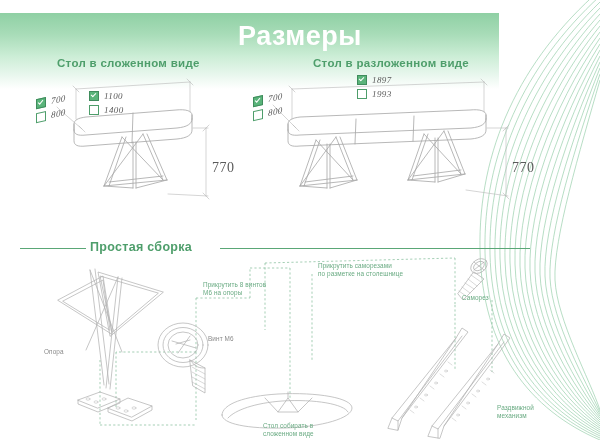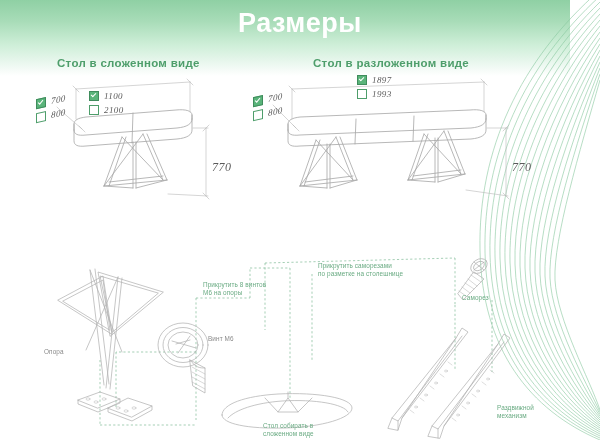--- a/index.html
+++ b/index.html
@@ -7,21 +7,21 @@
     width:600px;height:440px;
     background:#ffffff;
     font-family:"Liberation Sans", sans-serif;
     overflow:hidden;
     position:relative;
   }
   .page{position:relative;width:600px;height:440px;overflow:hidden;background:#fff;}
 
   
   .header{
-    position:absolute;left:0;top:0;width:570px;height:76px;
+    position:absolute;left:0;top:13px;width:499px;height:76px;
     background:linear-gradient(to bottom,#8fd0a4 0%,#a8dcb8 28%,#cdeed7 58%,#e9f7ee 82%,#ffffff 100%);
     overflow:hidden;
   }
   .header-title{
     position:absolute;left:0;top:8px;width:600px;
     text-align:center;
     color:#ffffff;
     font-size:27px;
     font-weight:bold;
     letter-spacing:.5px;
@@ -70,21 +70,21 @@
   .optlabel{
     color:#5a5a5a;font-size:9px;font-style:italic;
     font-family:"Liberation Serif",serif;letter-spacing:.4px;white-space:nowrap;
   }
   #opt-w-folded{left:89px;top:90px;}
   #opt-d-folded{left:36px;top:95px;transform:skewY(-12deg);}
   #opt-w-unfolded{left:357px;top:74px;}
   #opt-d-unfolded{left:253px;top:93px;transform:skewY(-12deg);}
 
   .dimnum{
-    position:absolute;color:#5a5a5a;font-size:12px;font-style:italic;
+    position:absolute;color:#5a5a5a;font-size:14px;
     font-family:"Liberation Serif",serif;letter-spacing:.5px;
   }
   #h-folded{left:212px;top:160px;}
   #h-unfolded{left:512px;top:160px;}
 
   
   .alabel{
     position:absolute;color:#6aab83;font-size:6.4px;line-height:8px;
     white-space:pre-line;letter-spacing:.1px;
   }
@@ -241,21 +241,21 @@
     </g>
   </svg>
 
   <div class="optgrp" id="opt-w-folded">
     <div class="opt">
       <span class="cb on"></span>
       <span class="optlabel">1100</span>
     </div>
     <div class="opt">
       <span class="cb"></span>
-      <span class="optlabel">2100</span>
+      <span class="optlabel">1400</span>
     </div>
   </div>
 
   <div class="optgrp" id="opt-d-folded">
     <div class="opt">
       <span class="cb on"></span>
       <span class="optlabel">700</span>
     </div>
     <div class="opt">
       <span class="cb"></span>
@@ -281,20 +281,25 @@
     </div>
     <div class="opt">
       <span class="cb"></span>
       <span class="optlabel">800</span>
     </div>
   </div>
 
   <div class="dimnum" id="h-folded">770</div>
   <div class="dimnum" id="h-unfolded">770</div>
 
+  <div class="assembly-head">
+    <div class="line l"></div>
+    <div class="txt">Простая сборка</div>
+    <div class="line r"></div>
+  </div>
 
   <svg class="draw" viewBox="0 0 600 440">
 
     <g fill="none" stroke="#7fba96" stroke-width="0.7" stroke-dasharray="2.2 2.2">
 
       <path d="M196 298 L250 298"></path>
       <path d="M196 298 L196 352"></path>
       <path d="M250 298 L250 268"></path>
       <path d="M250 268 L290 268"></path>
 

